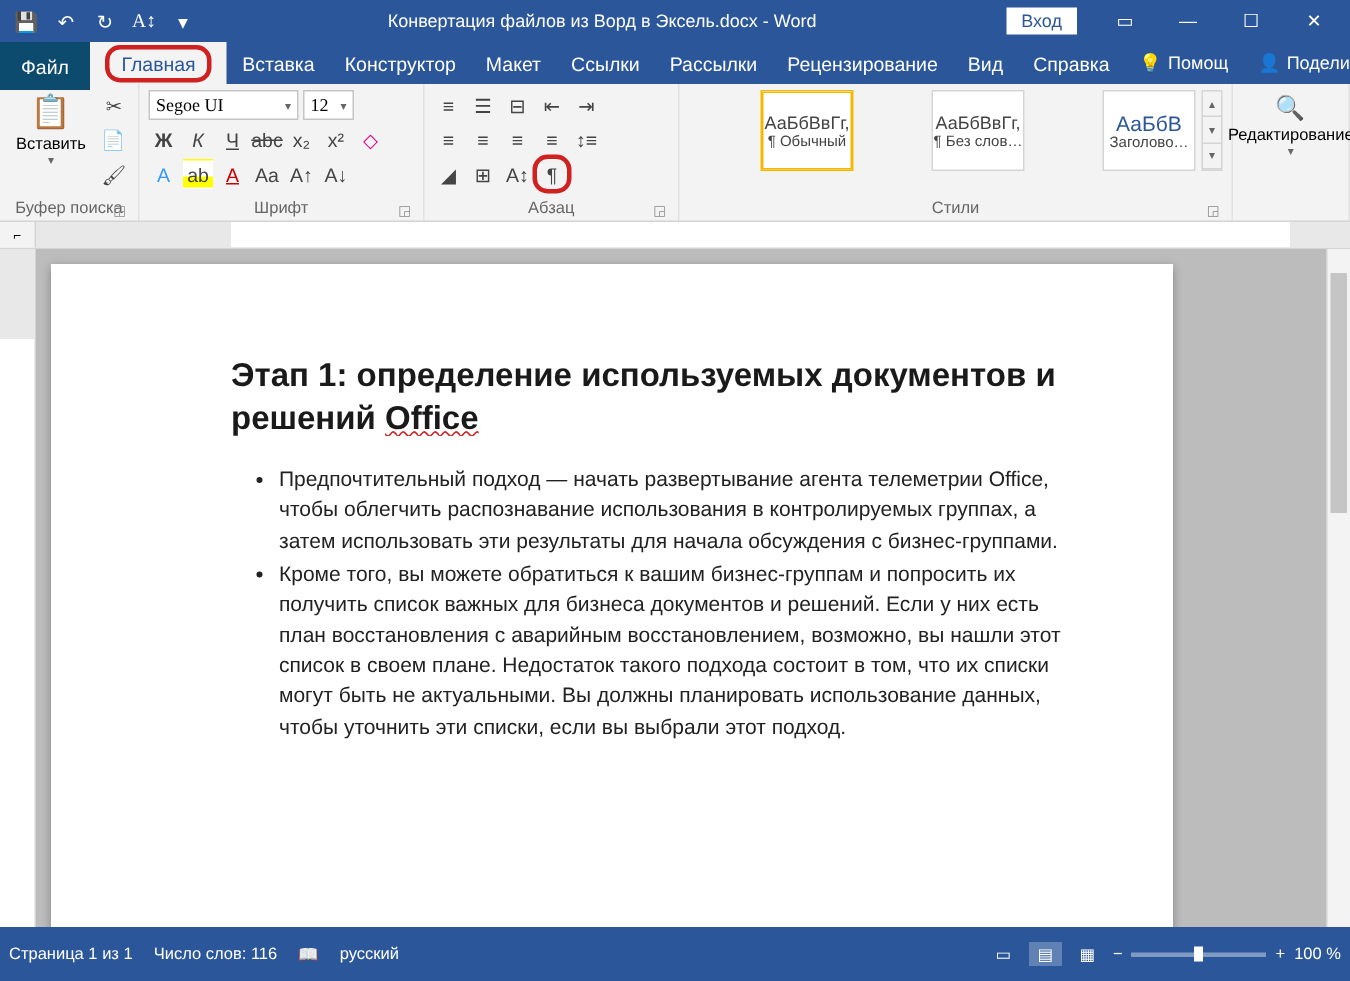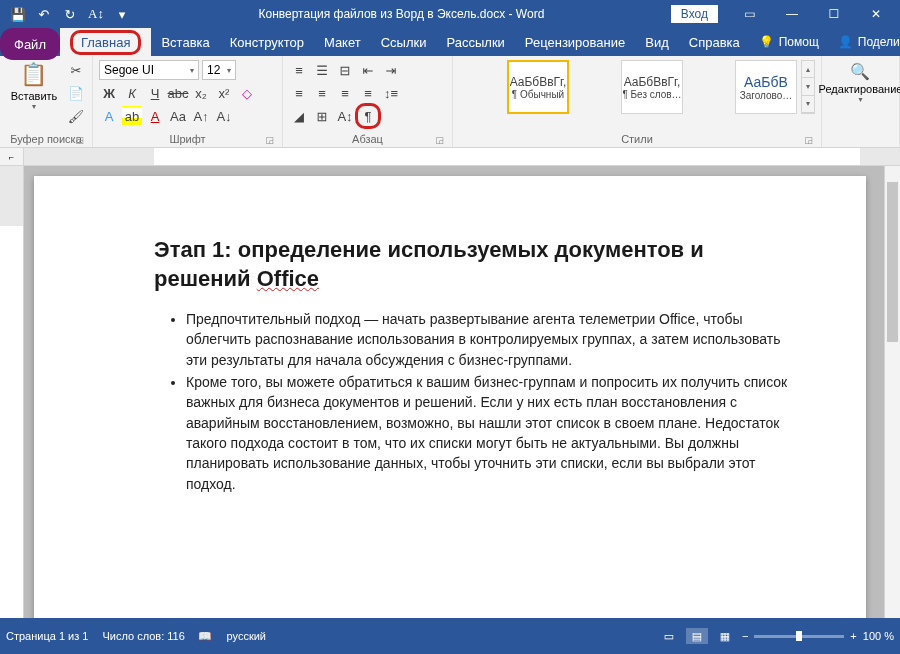--- a/index.html
+++ b/index.html
@@ -10,40 +10,40 @@
 .qat { display: flex; gap: 6px; align-items: center; padding-left: 4px; }
 .qat-btn { width: 20px; height: 20px; display: flex; align-items: center; justify-content: center; color: #fff; font-size: 13px; }
 .title-center { flex: 1; text-align: center; font-size: 12px; }
 .title-right { display: flex; gap: 2px; align-items: center; }
 .login-btn { background: #fff; color: #2b579a; padding: 2px 10px; font-size: 12px; margin-right: 10px; }
 .win-btn { width: 40px; height: 28px; display: flex; align-items: center; justify-content: center; font-size: 12px; }
 
 
 .tabs { height: 28px; background: #2b579a; display: flex; align-items: stretch; color: #fff; font-size: 13px; }
 .tab { padding: 0 10px; display: flex; align-items: center; cursor: pointer; }
-.tab.file { background: #701a75; padding: 16px 14px; border-radius: 13px; }
+.tab.file { background: #0c4a6e; padding: 16px 14px; }
 .tab.active { background: #f3f3f3; color: #2b579a; position: relative; }
 .tab-circle { border: 3px solid #d02020; border-radius: 10px; padding: 2px 8px; }
 .tab-right { margin-left: auto; display: flex; }
 .tab-right .tab { font-size: 12px; gap: 4px; }
 
 
 .ribbon { height: 92px; background: #f3f3f3; border-bottom: 1px solid #d4d4d4; display: flex; }
 .group { border-right: 1px solid #e1e1e1; display: flex; flex-direction: column; padding: 4px 6px 0; }
 .group-body { flex: 1; display: flex; align-items: flex-start; gap: 4px; }
 .group-label { text-align: center; font-size: 11px; color: #666; padding: 2px 0; position: relative; }
 .group-label .launcher { position: absolute; right: 2px; bottom: 2px; font-size: 9px; color: #888; }
 
 .big-btn { display: flex; flex-direction: column; align-items: center; width: 56px; padding-top: 2px; }
 .big-btn .ic { font-size: 22px; }
 .big-btn .lbl { font-size: 11px; margin-top: 2px; }
 
 .col { display: flex; flex-direction: column; gap: 3px; }
 .row { display: flex; gap: 3px; align-items: center; }
-.combo { border: 1px solid #c5c5c5; background: #fff; height: 20px; font-size: 12px; padding: 0 4px; display: flex; align-items: center; }
+.combo { border: 1px solid #c5c5c5; background: #fff; height: 20px; font-size: 12px; padding: 0 4px; display: flex; align-items: center; font-family: Liberation Serif, serif; }
 .combo.font { width: 100px; }
 .combo.size { width: 34px; }
 .combo .arrow { margin-left: auto; font-size: 8px; color: #666; }
 
 .rb { width: 20px; height: 20px; display: flex; align-items: center; justify-content: center; font-size: 13px; color: #444; border: 1px solid transparent; }
 .rb.red-ring { position: relative; }
 .rb.red-ring::after { content: ""; position: absolute; inset: -4px; border: 3px solid #d02020; border-radius: 10px; }
 
 .style-item { width: 62px; height: 54px; border: 1px solid #d4d4d4; background: #fff; display: flex; flex-direction: column; align-items: center; justify-content: center; font-size: 10px; color: #444; margin-left: 48px; }
 .style-item .preview { font-size: 12px; }
@@ -53,21 +53,21 @@
 
 
 .ruler-h { height: 18px; background: #fff; border-bottom: 1px solid #d4d4d4; position: relative; margin-left: 24px; }
 .ruler-h .shade { position: absolute; top: 0; bottom: 0; background: #e8e8e8; }
 
 
 .doc-wrap { position: absolute; top: 166px; left: 0; right: 0; bottom: 22px; background: #bcbcbc; display: flex; }
 .ruler-v { width: 24px; background: #fff; border-right: 1px solid #d4d4d4; position: relative; }
 .ruler-v .shade { position: absolute; left: 0; right: 0; background: #e8e8e8; }
 .page-scroll { flex: 1; overflow: auto; padding: 10px 0 0 10px; }
-.page { width: 832px; background: #fff; box-shadow: 0 2px 6px rgba(0,0,0,.3); padding: 60px 70px 80px 120px; min-height: 470px; }
+.page { width: 748px; background: #fff; box-shadow: 0 2px 6px rgba(0,0,0,.3); padding: 60px 70px 80px 120px; min-height: 470px; }
 .page h2 { font-size: 22px; font-weight: 600; color: #1a1a1a; line-height: 1.3; margin-bottom: 16px; }
 .page h2 .wavy { text-decoration: underline wavy #d02020; text-decoration-thickness: 1px; }
 .page p { font-size: 14px; color: #222; line-height: 1.45; margin-bottom: 14px; }
 .page ul { padding-left: 32px; }
 .page li { font-size: 14px; color: #222; line-height: 1.45; margin-bottom: 2px; list-style: disc; }
 .scrollbar-v { width: 16px; background: #f3f3f3; border-left: 1px solid #d4d4d4; position: relative; }
 .scrollbar-v .thumb { position: absolute; left: 2px; right: 2px; top: 16px; height: 160px; background: #c5c5c5; }
 
 
 .statusbar { position: absolute; bottom: 0; left: 0; right: 0; height: 36px; background: #2b579a; color: #fff; display: flex; align-items: center; font-size: 11px; padding: 0 6px; gap: 14px; }

